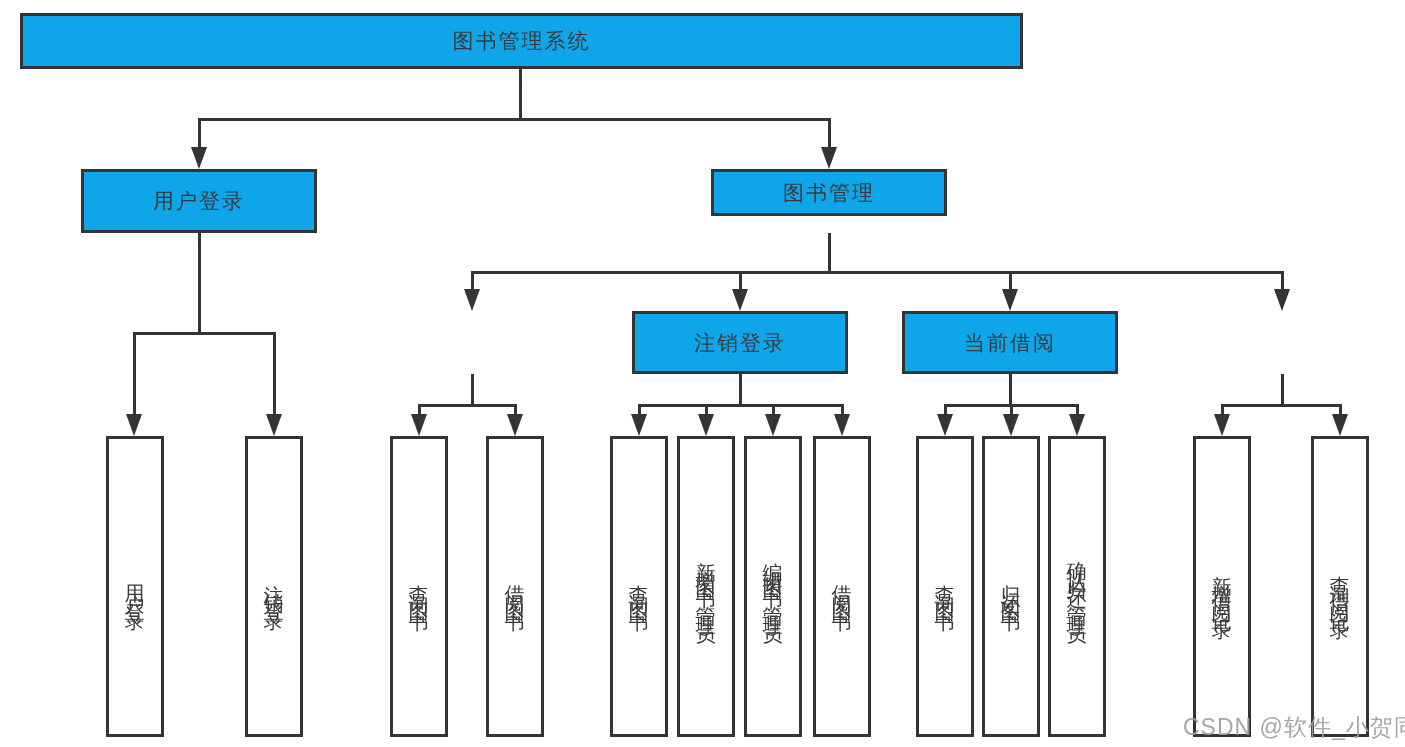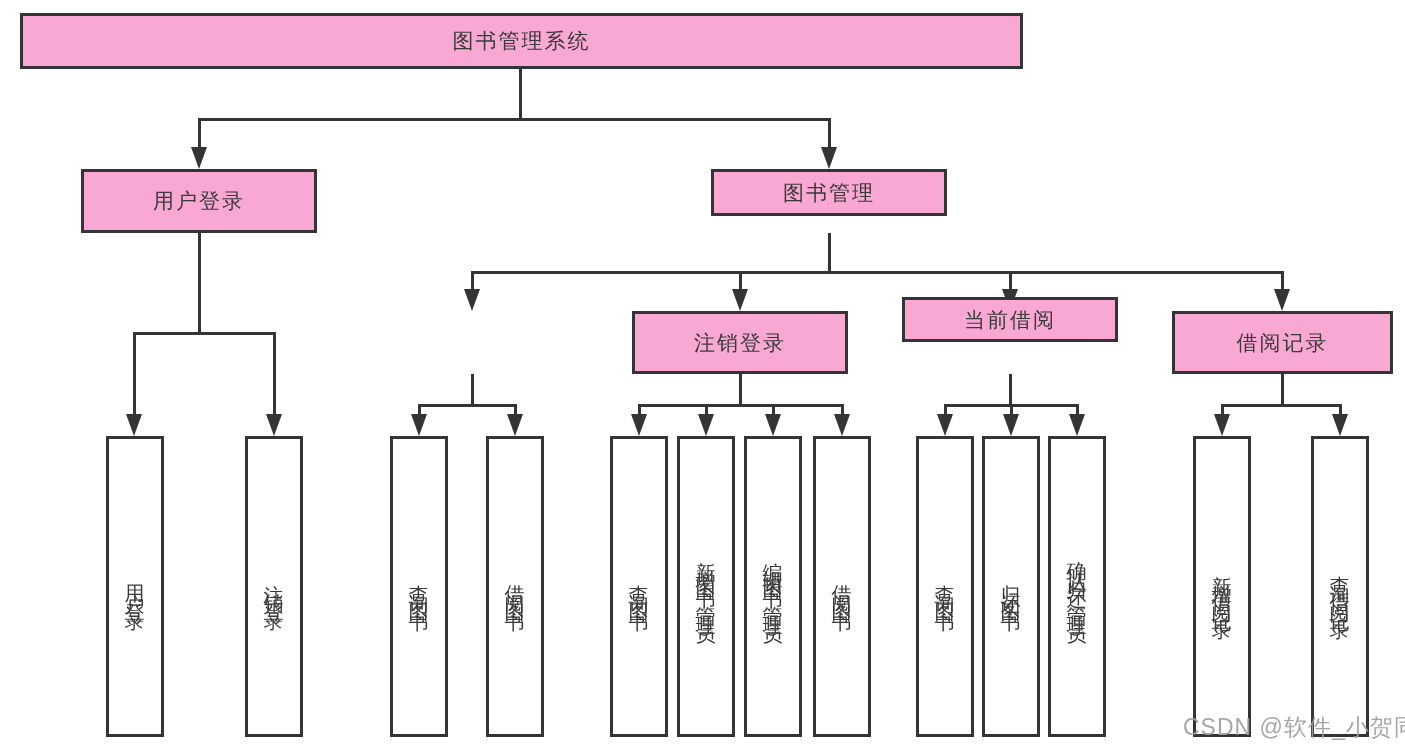--- a/index.html
+++ b/index.html
@@ -2,21 +2,21 @@
 <html><head>
 <meta charset="utf-8">
 <style>
   html,body{margin:0;padding:0;background:#ffffff;}
   .canvas{
     position:relative;width:1405px;height:747px;background:#ffffff;overflow:hidden;
     font-family:"Liberation Sans","DejaVu Sans",sans-serif;color:#333333;
   }
   
   .hbox{
-    position:absolute;box-sizing:border-box;border:3px solid #343434;background:#f9a8d4;
+    position:absolute;box-sizing:border-box;border:3px solid #343434;background:#0ea5e9;
     display:flex;align-items:center;justify-content:center;
   }
   .hbox span{font-size:21px;letter-spacing:2px;color:#3a3a3a;white-space:nowrap;}
   .vbox{
     position:absolute;box-sizing:border-box;border:3px solid #343434;background:#ffffff;
     top:436px;width:58px;height:301px;
     display:flex;align-items:center;justify-content:center;
   }
   .vbox span{
     writing-mode:vertical-rl;font-size:20px;letter-spacing:9px;color:#3a3a3a;
@@ -106,25 +106,22 @@
   <div class="hbox" style="left:81px;top:169px;width:236px;height:64px">
     <span>用户登录</span>
   </div>
   <div class="hbox" style="left:711px;top:169px;width:236px;height:47px">
     <span>图书管理</span>
   </div>
 
   <div class="hbox" style="left:632px;top:311px;width:216px;height:63px">
     <span>注销登录</span>
   </div>
-  <div class="hbox" style="left:902px;top:297px;width:216px;height:45px">
+  <div class="hbox" style="left:902px;top:311px;width:216px;height:63px">
     <span>当前借阅</span>
-  </div>
-  <div class="hbox" style="left:1172px;top:311px;width:221px;height:63px">
-    <span>借阅记录</span>
   </div>
 
   <div class="vbox" style="left:106px">
     <span>用户登录</span>
   </div>
   <div class="vbox" style="left:245px">
     <span>注销登录</span>
   </div>
 
   <div class="vbox" style="left:390px">

